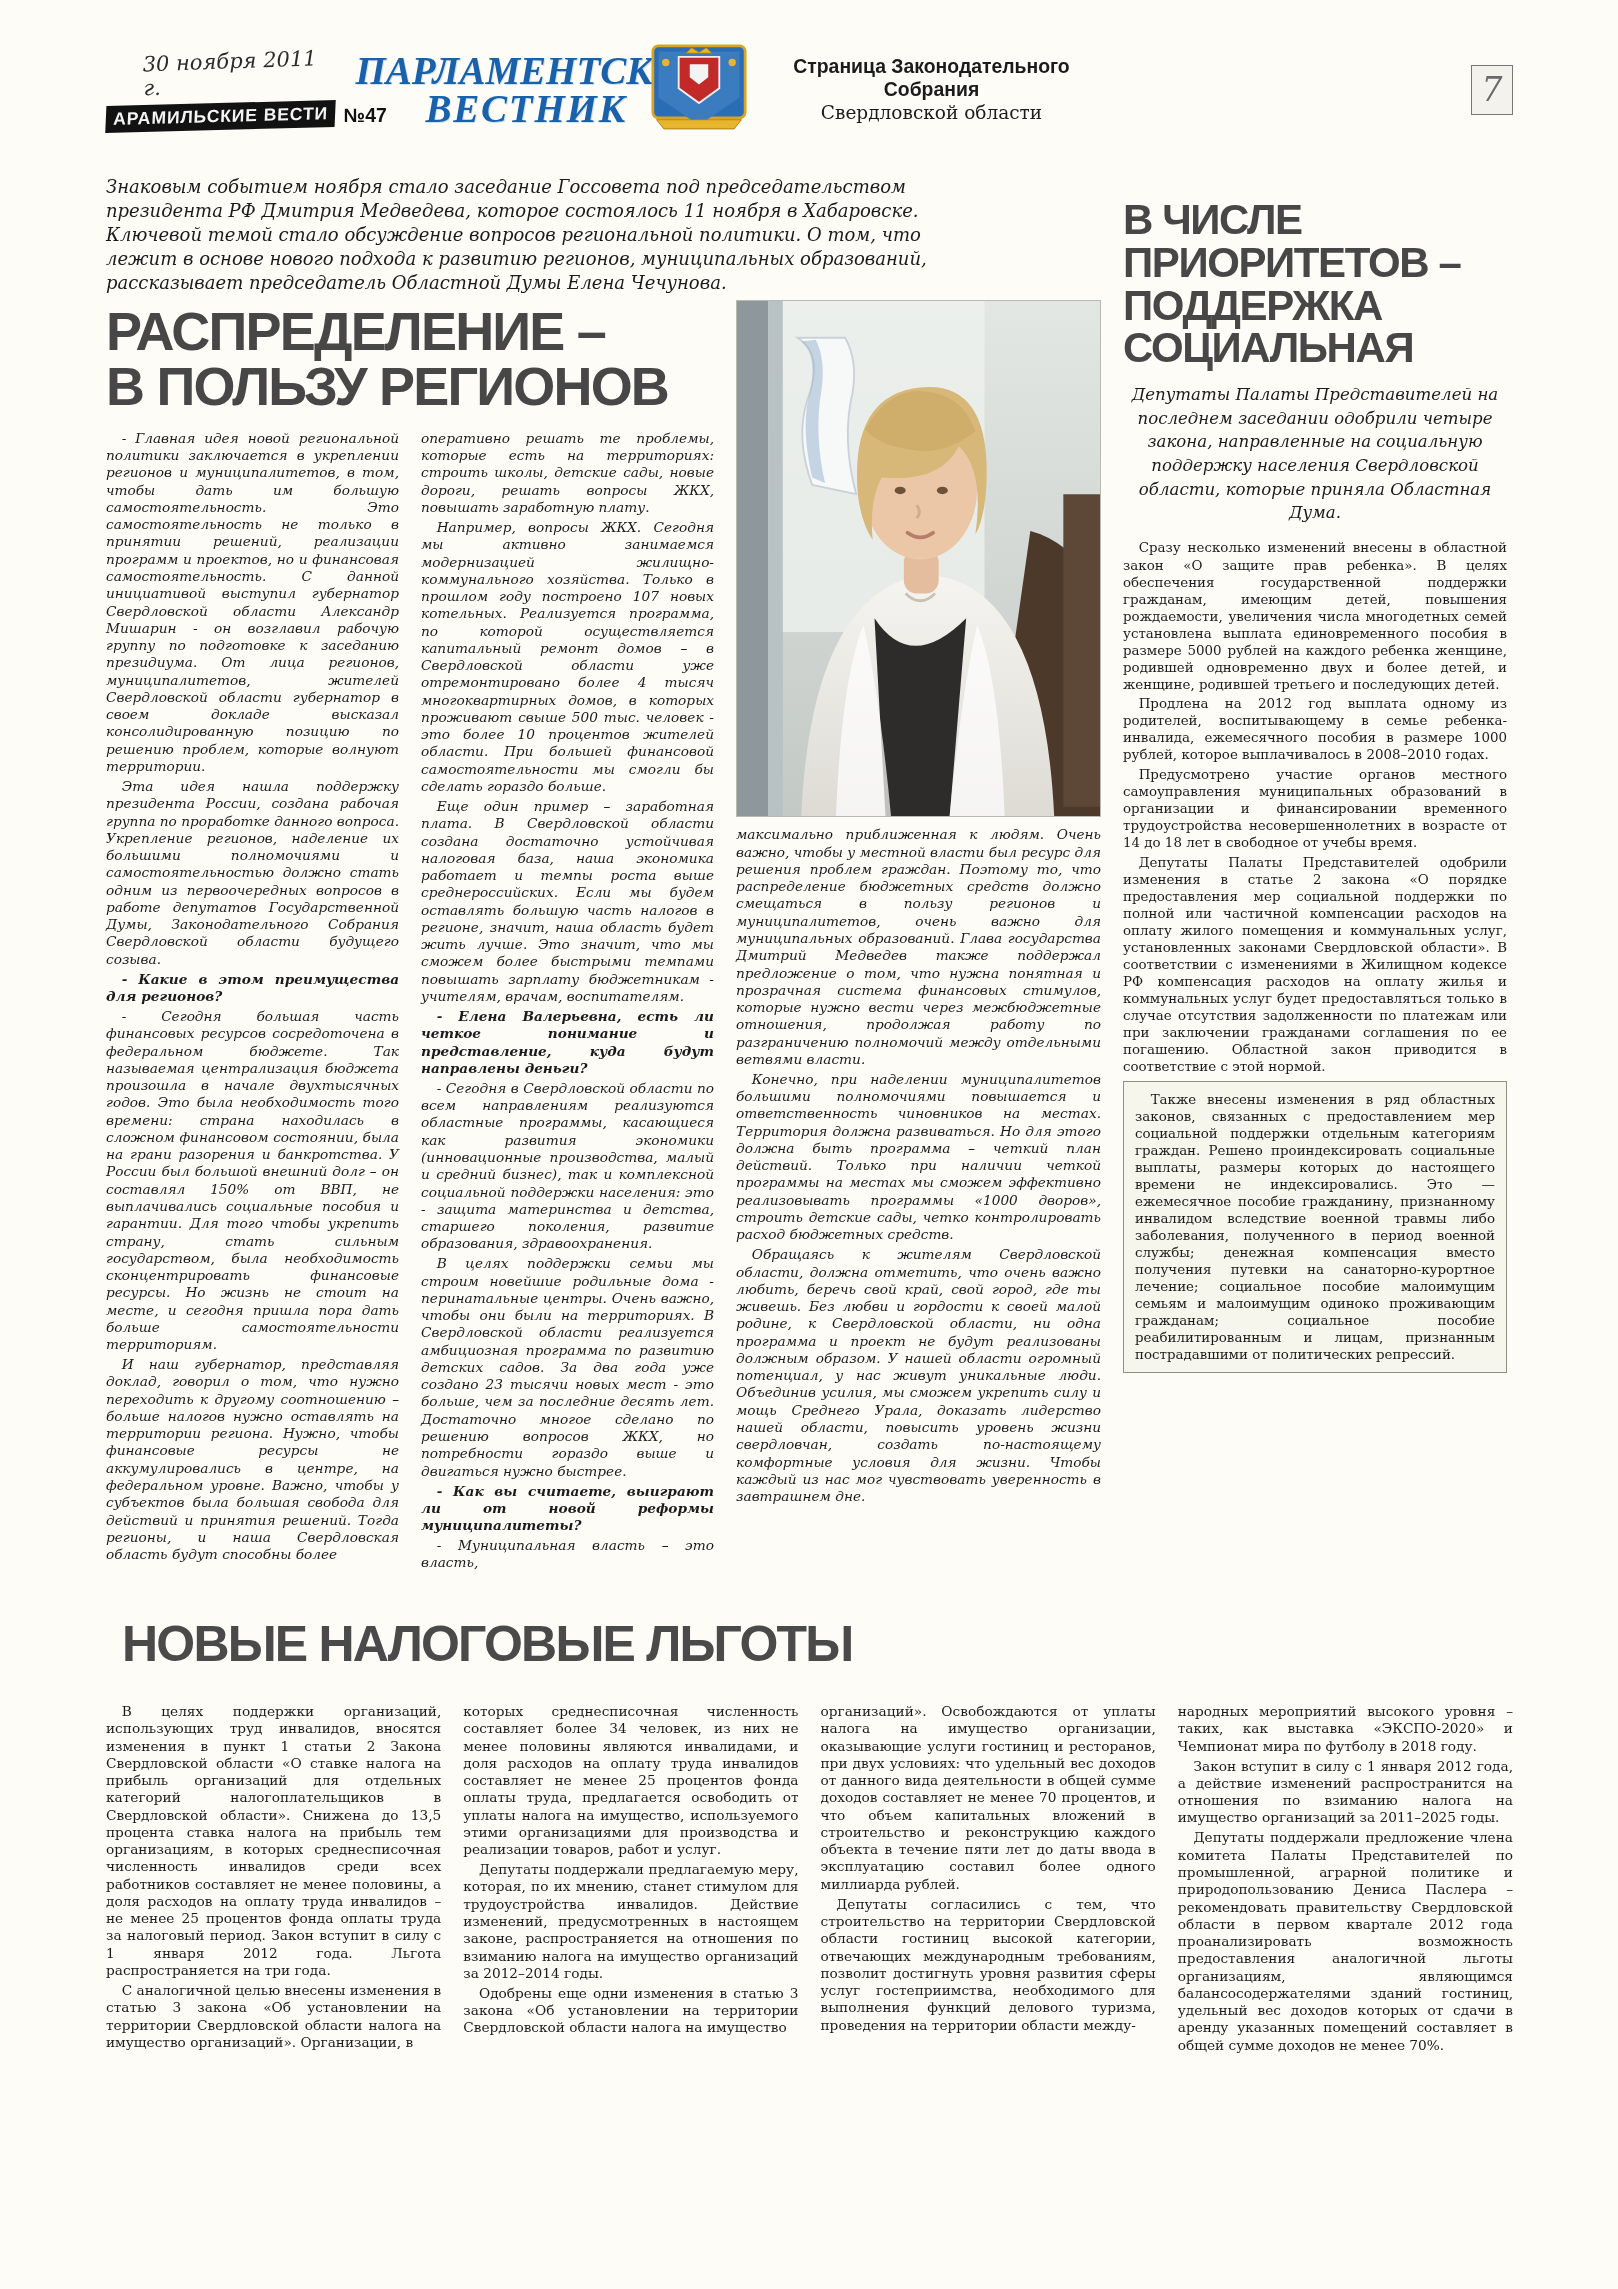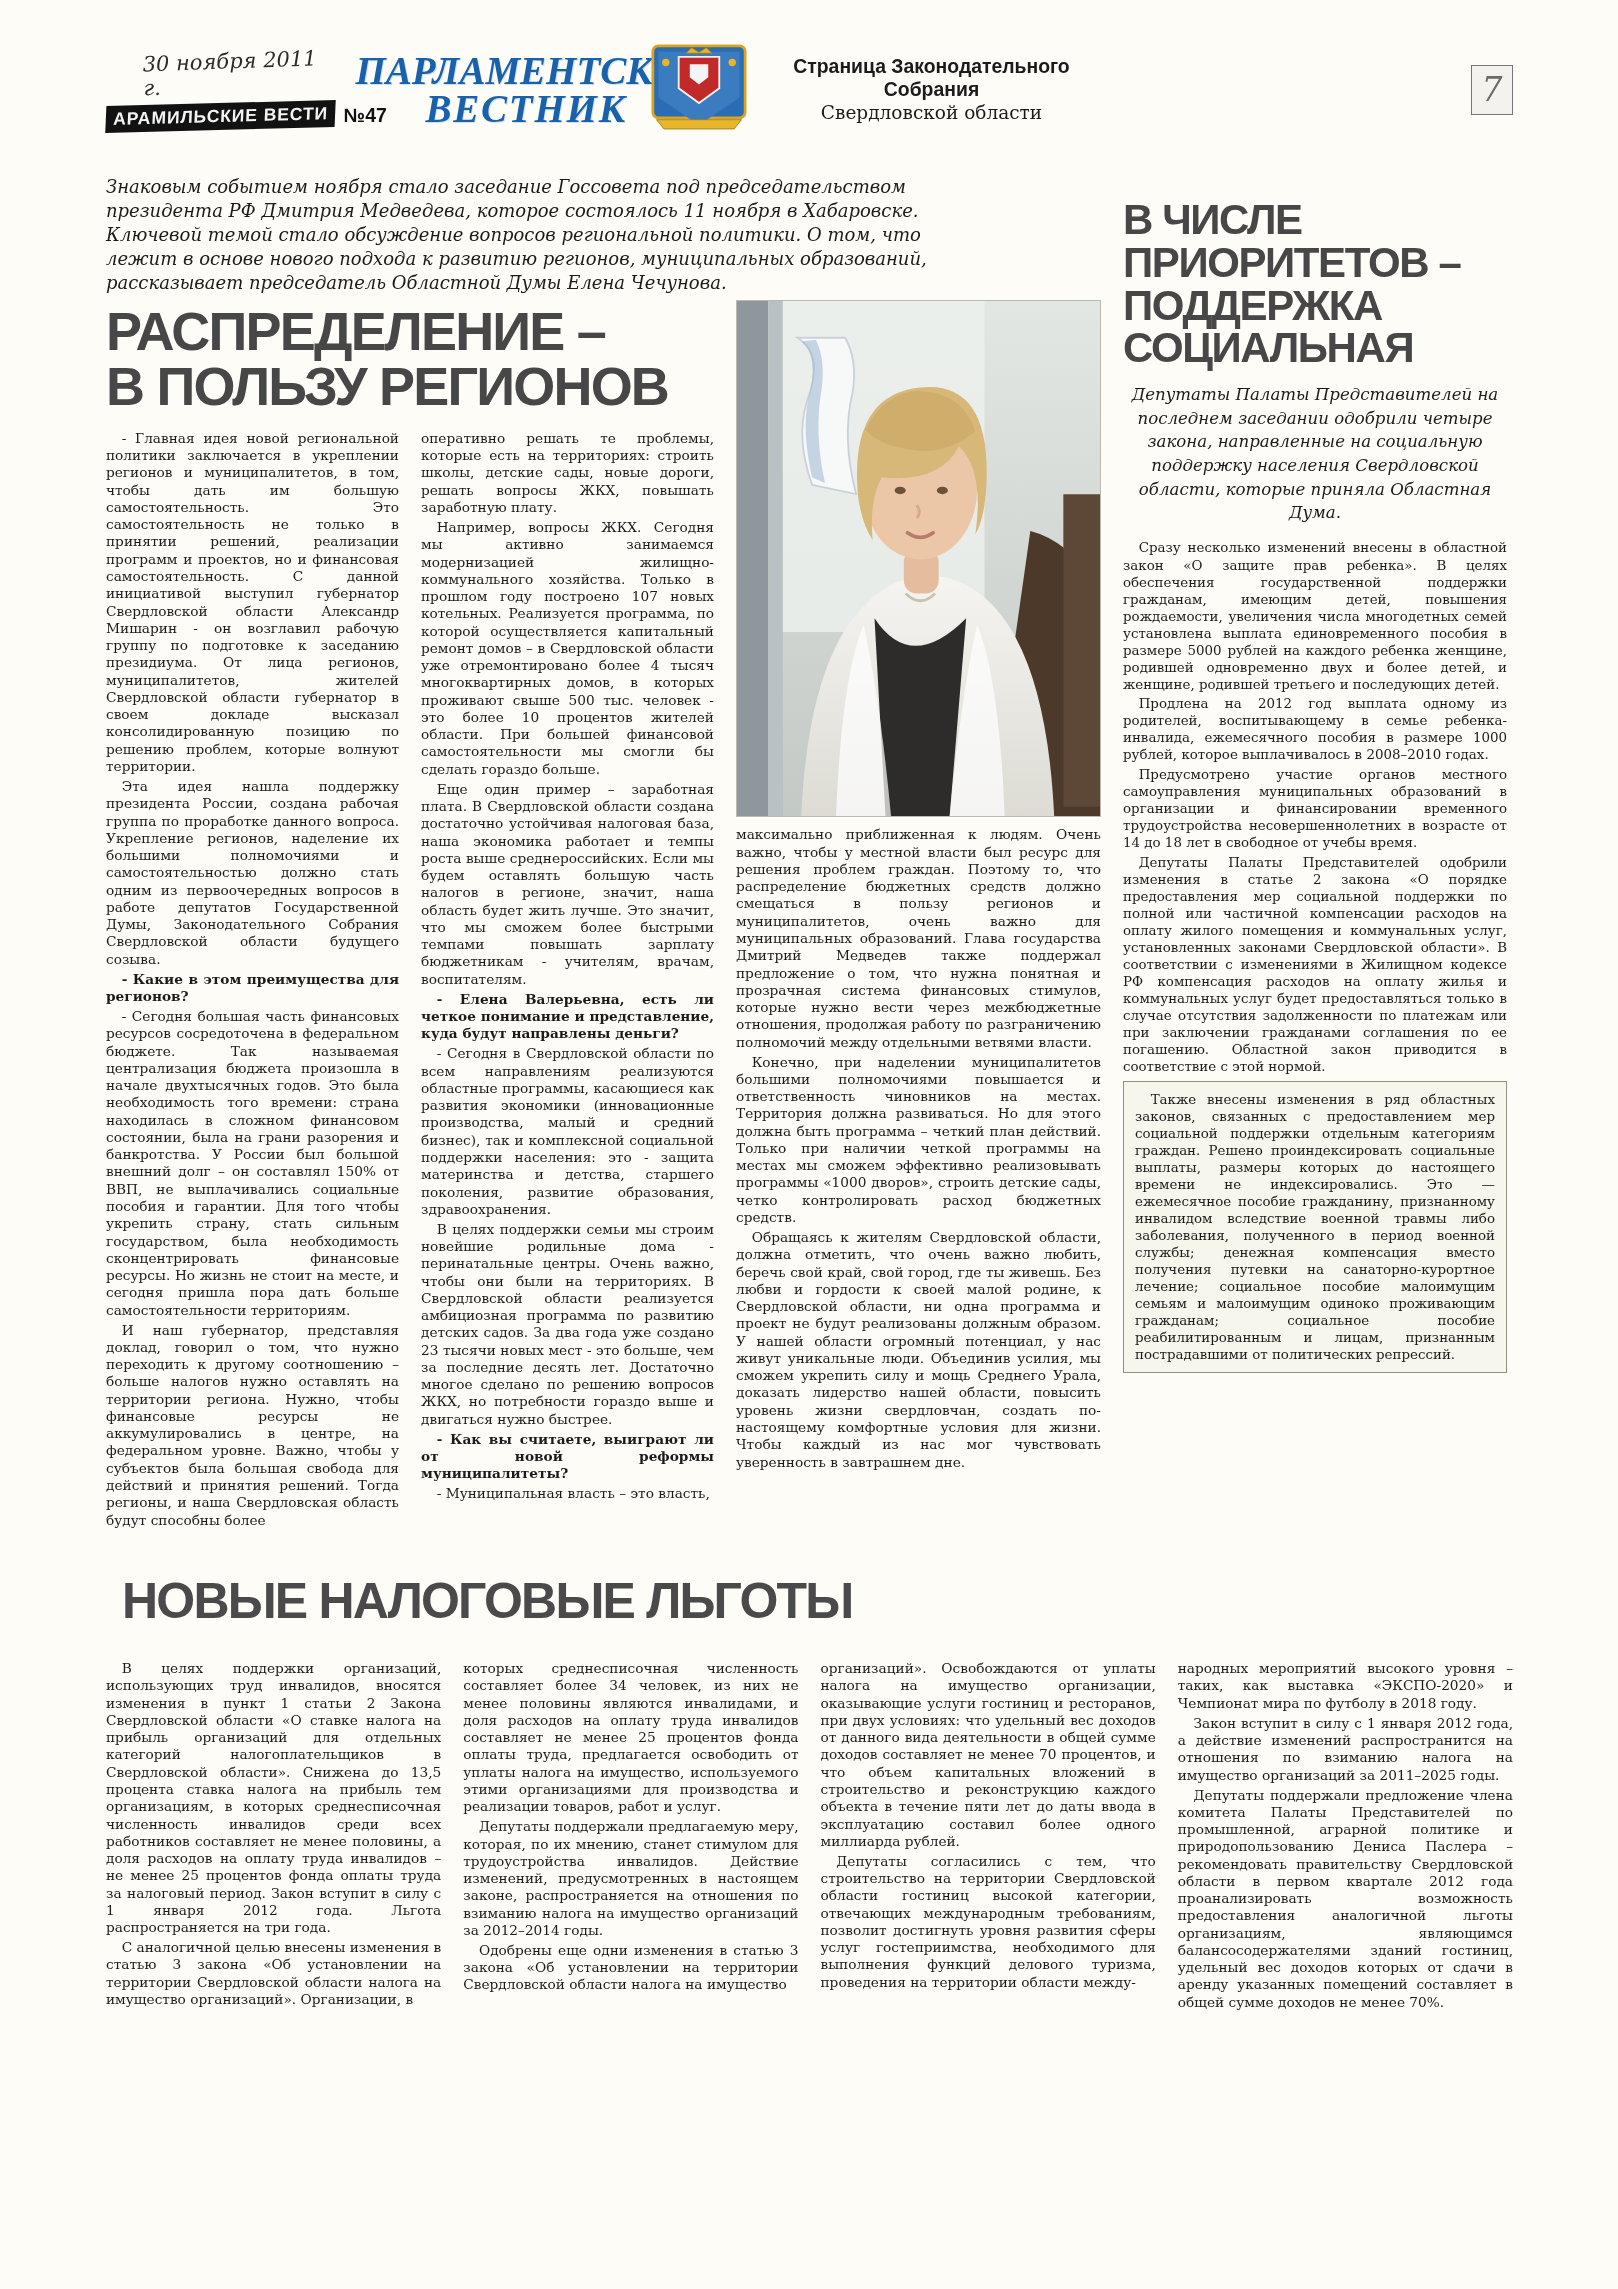--- a/index.html
+++ b/index.html
@@ -53,21 +53,21 @@
       "head head photo right"
       "c1   c2   photo right"
       "c1   c2   c3    right";
     grid-template-rows:auto auto auto 1fr;
   }
   .lead { grid-area:lead; font-style:italic; font-size:18px; line-height:1.33;
           padding-right:120px; margin:0 0 5.5px; }
   .main-headline { grid-area:head; margin:3.7px 0 14.8px;
           font-family:"Liberation Sans", sans-serif; font-weight:bold;
           font-size:54px; line-height:1.03; color:#474747; letter-spacing:-1.8px; }
-  .mcol { font-size:13.7px; line-height:1.26; text-align:justify; }
+  .mcol { font-size:13.7px; line-height:1.26; text-align:justify;font-style:italic; }
   .mcol p, .rbody p, .tax-col p { margin:0 0 2.8px; text-indent:15.7px;
           overflow-wrap:break-word; }
   p.cont { text-indent:0; }
   p.q { font-weight:bold; }
   .c1 { grid-area:c1; } .c2 { grid-area:c2; } .c3 { grid-area:c3; }
   .photo-wrap { grid-area:photo; height:517px; margin-bottom:9.2px; }
   .photo-wrap svg { width:100%; height:100%; display:block; border:0.9px solid #b9b9b2; }
 
   
   .right-article { grid-area:right;margin-top:24px; }

